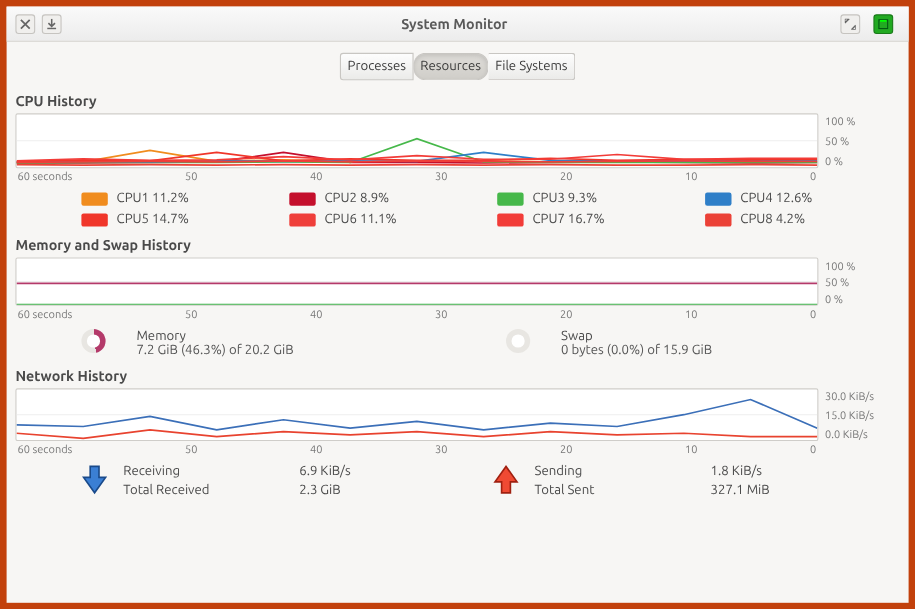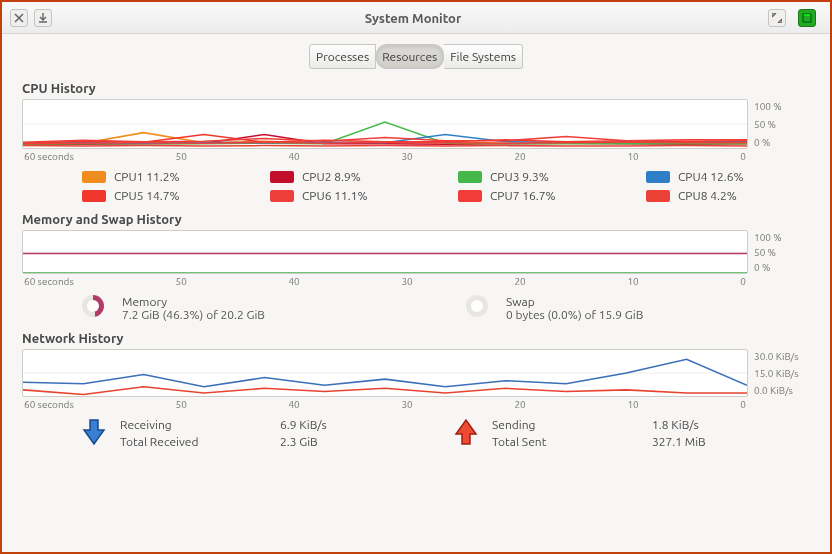--- a/index.html
+++ b/index.html
@@ -1,39 +1,39 @@
 <!DOCTYPE html>
 <html><head>
 <meta charset="utf-8">
 <style>
 * { box-sizing: border-box; margin: 0; padding: 0; }
 body { font-family: "Segoe UI", Ubuntu, Cantarell, sans-serif; font-size: 12px; color: #4a4a4a; background: #111; }
-.window { width: 832px; height: 554px; margin: 0 auto; background: #f7f6f4; border: 2px solid #c2410c; box-shadow: 0 4px 20px rgba(0,0,0,.5); display: flex; flex-direction: column; }
+.window { width: 832px; height: 554px; margin: 0 auto; background: #f7f6f4; border: 6px solid #c2410c; box-shadow: 0 4px 20px rgba(0,0,0,.5); display: flex; flex-direction: column; }
 .titlebar { height: 32px; display: flex; align-items: center; padding: 0 8px; border-bottom: 1px solid #d6d4d0; background: linear-gradient(#fafafa,#ececec); }
 .tbtn { width: 18px; height: 18px; border-radius: 3px; background: #f0efed; border: 1px solid #c6c4c0; display: flex; align-items: center; justify-content: center; margin-right: 6px; cursor: pointer; color:#555; }
 .tbtn svg { width: 10px; height: 10px; }
 .title { flex: 1; text-align: center; font-weight: 600; color: #5a5a5a; font-size: 13px; }
 .right-icons { display: flex; gap: 6px; }
 .tabbar { display: flex; justify-content: center; padding: 10px 0 8px; }
 .tab { padding: 5px 6px; border: 1px solid #c8c6c2; background: linear-gradient(#fdfdfd,#ebebe9); font-size: 12px; color: #3a3a3a; cursor: pointer; }
 .tab + .tab { border-left: none; border-radius: 11px; }
 .tab:first-child { border-radius: 3px 0 0 3px; }
 .tab:last-child { border-radius: 0 3px 3px 0; }
 .tab.active { background: linear-gradient(#dedcd8,#d0cec9); box-shadow: inset 0 2px 4px rgba(0,0,0,.12); }
-.content { flex: 1; overflow: hidden; padding: 0 20px 10px 20px; display: flex; flex-direction: column; }
+.content { flex: 1; overflow: hidden; padding: 0 20px 10px 8px; display: flex; flex-direction: column; }
 .sect-title { font-weight: 600; font-size: 13px; color: #4a4a4a; margin: 4px 0 4px; }
 .chart-wrap { display: flex; align-items: stretch; }
 .chart { position: relative; flex: 1; border: 1px solid #cfcdc9; border-radius: 2px; background: #fff; }
 .ylabels { width: 62px; display: flex; flex-direction: column; justify-content: space-between; padding: 2px 0 1px 6px; font-size: 10px; color: #777; }
 .xaxis { display: flex; justify-content: space-between; font-size: 10px; color: #777; padding: 2px 2px 0; }
 .legend-grid { display: grid; grid-template-columns: repeat(4, 1fr); gap: 6px 24px; padding: 8px 0 6px 60px; }
 .legend-item { display: flex; align-items: center; gap: 8px; font-size: 12px; }
 .swatch { width: 24px; height: 12px; border-radius: 2px; }
 .mem-row { display: flex; padding: 8px 0 6px 60px; gap: 40px; }
-.mi { display: flex; align-items: flex-start; gap: 18px; flex: 1; }
+.mi { display: flex; align-items: flex-start; gap: 28px; flex: 1; }
 .pie { width: 22px; height: 22px; border-radius: 50%; position: relative; }
 .pie-inner { position: absolute; inset: 5px; border-radius: 50%; background: #fff; }
 .mi-text span { display: block; }
 .mi-label { font-weight: 400; }
 .mi-val { color: #555; }
 .net-row { display: flex; padding: 8px 0 0 60px; gap: 16px; }
 .ni { display: flex; align-items: flex-start; gap: 14px; flex: 1; }
 .arrow { width: 24px; height: 28px; }
 .ni-grid { display: grid; grid-template-columns: 140px 100px; gap: 4px 20px; font-size: 12px; }
 .gridline { stroke: #eee; stroke-width: 1; }

